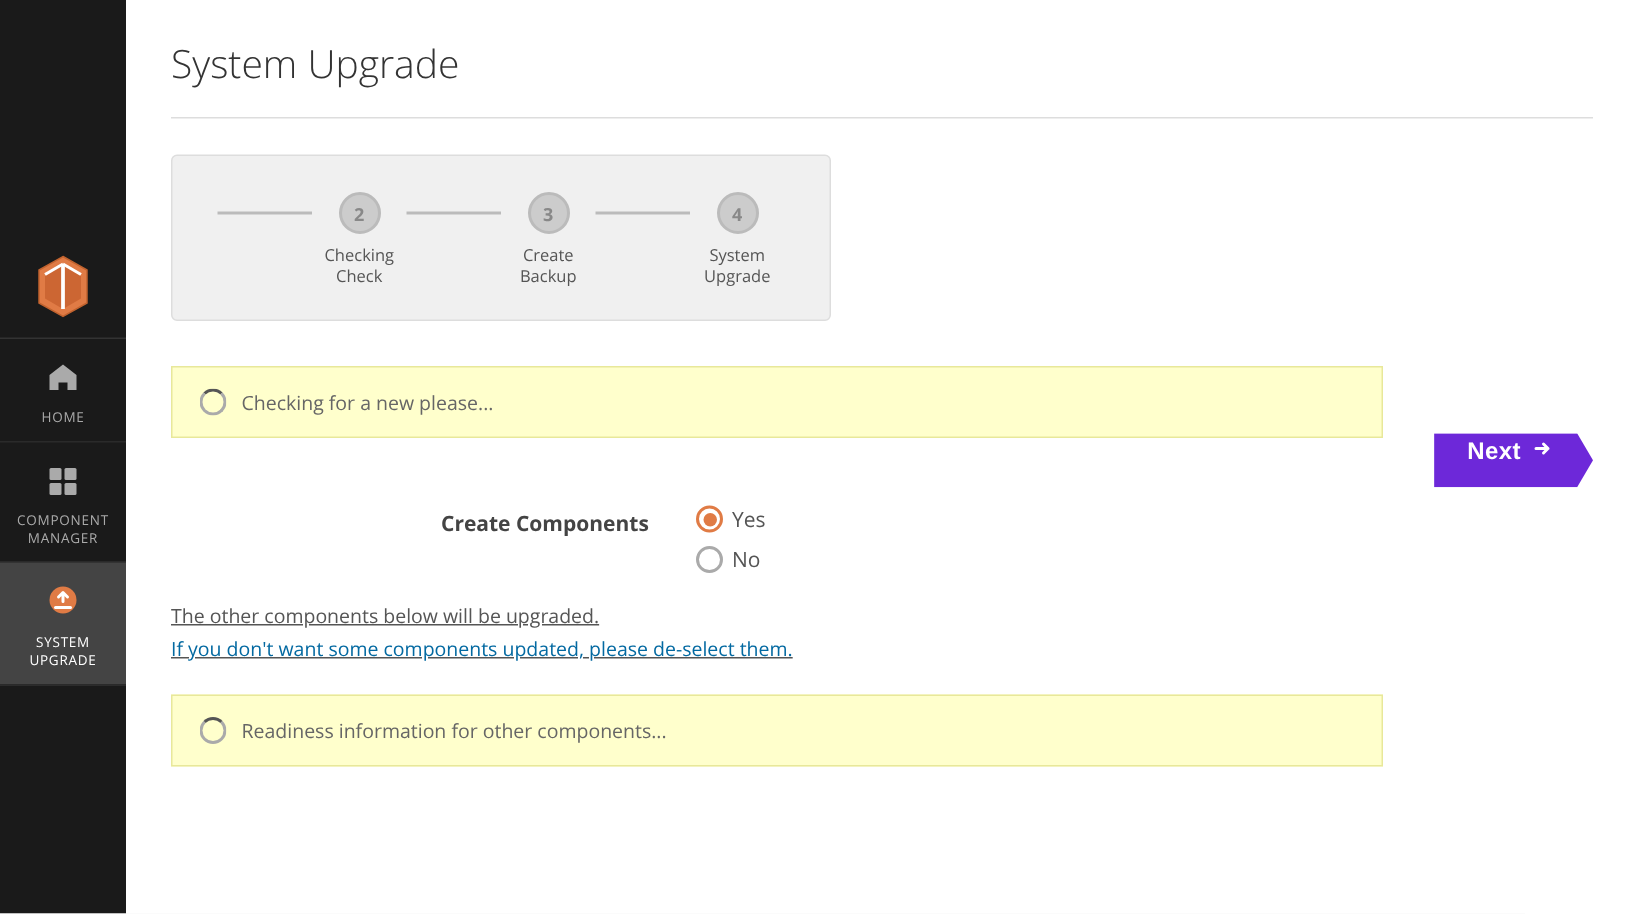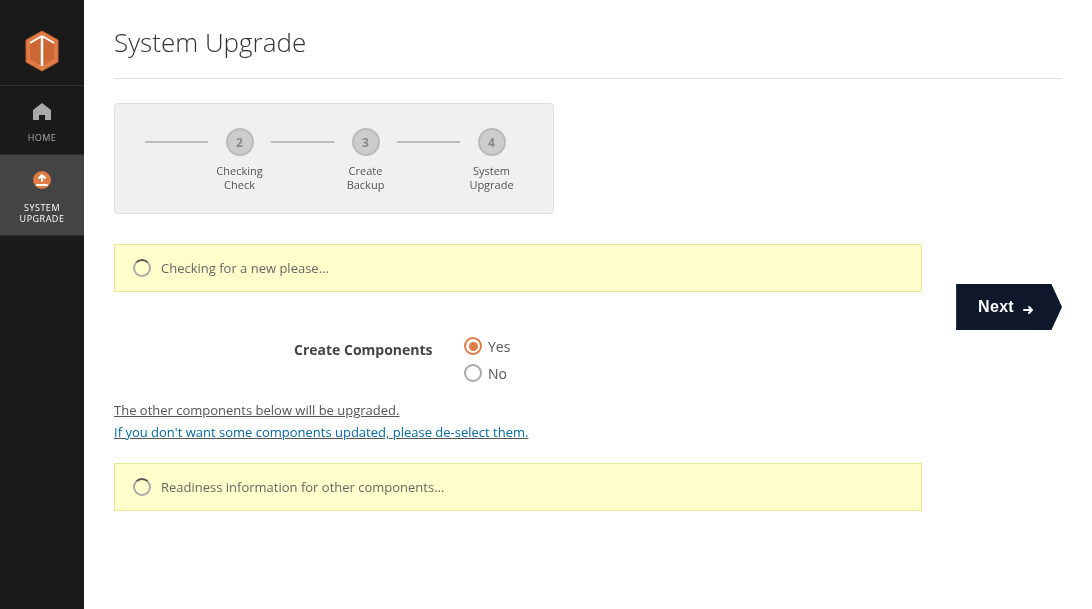--- a/index.html
+++ b/index.html
@@ -5,22 +5,23 @@
     * { box-sizing: border-box; margin: 0; padding: 0; }
     body { font-family: 'Open Sans', Arial, sans-serif; background: #f5f5f5; display: flex; height: 609px; overflow: hidden; }
 
     
     .sidebar {
       width: 84px;
       background: #1a1a1a;
       display: flex;
       flex-direction: column;
       align-items: center;
-      padding-top: 16px;
+      padding-top: 4px;
       flex-shrink: 0;
+      justify-content: center;
     }
     .sidebar-logo {
       width: 84px;
       height: 70px;
       background: #1a1a1a;
       display: flex;
       align-items: center;
       justify-content: center;
       border-bottom: 1px solid #333;
     }
@@ -226,30 +227,30 @@
     }
 
     
     .next-btn-wrapper {
       position: absolute;
       right: 0;
       top: 50%;
       transform: translateY(-50%);
     }
     .next-btn {
-      background: #0f172a;
+      background: #6d28d9;
       color: #fff;
       border: none;
-      padding: 14px 28px 14px 22px;
+      padding: 4px 28px 14px 22px;
       font-size: 16px;
       font-weight: 600;
       cursor: pointer;
       clip-path: polygon(0 0, 90% 0, 100% 50%, 90% 100%, 0 100%);
       display: flex;
-      align-items: flex-end;
+      align-items: flex-start;
       gap: 8px;
       letter-spacing: 0.3px;
       min-width: 100px;
     }
 
     
     .content-wrapper {
       position: relative;
       padding-right: 140px;
     }
@@ -282,20 +283,31 @@
 
   <div class="sidebar-item">
     <span class="sidebar-icon">
       <svg width="22" height="20" viewBox="0 0 22 20" fill="none" xmlns="http://www.w3.org/2000/svg">
         <path d="M11 2L2 9v10h6v-5h6v5h6V9L11 2z" fill="#aaa"></path>
       </svg>
     </span>
     <span class="sidebar-label">HOME</span>
   </div>
 
+  <div class="sidebar-item">
+    <span class="sidebar-icon">
+      <svg width="22" height="20" viewBox="0 0 22 20" fill="none" xmlns="http://www.w3.org/2000/svg">
+        <rect x="2" y="2" width="8" height="8" rx="1" fill="#aaa"></rect>
+        <rect x="12" y="2" width="8" height="8" rx="1" fill="#aaa"></rect>
+        <rect x="2" y="12" width="8" height="8" rx="1" fill="#aaa"></rect>
+        <rect x="12" y="12" width="8" height="8" rx="1" fill="#aaa"></rect>
+      </svg>
+    </span>
+    <span class="sidebar-label">COMPONENT MANAGER</span>
+  </div>
 
   <div class="sidebar-item active">
     <span class="sidebar-icon">
       <svg width="22" height="22" viewBox="0 0 22 22" fill="none" xmlns="http://www.w3.org/2000/svg">
         <circle cx="11" cy="11" r="9" fill="#e07b45"></circle>
         <path d="M11 6v6M11 6l-3 3M11 6l3 3" stroke="#fff" stroke-width="2" stroke-linecap="round"></path>
         <path d="M6 16h10" stroke="#fff" stroke-width="2" stroke-linecap="round"></path>
       </svg>
     </span>
     <span class="sidebar-label">SYSTEM UPGRADE</span>

